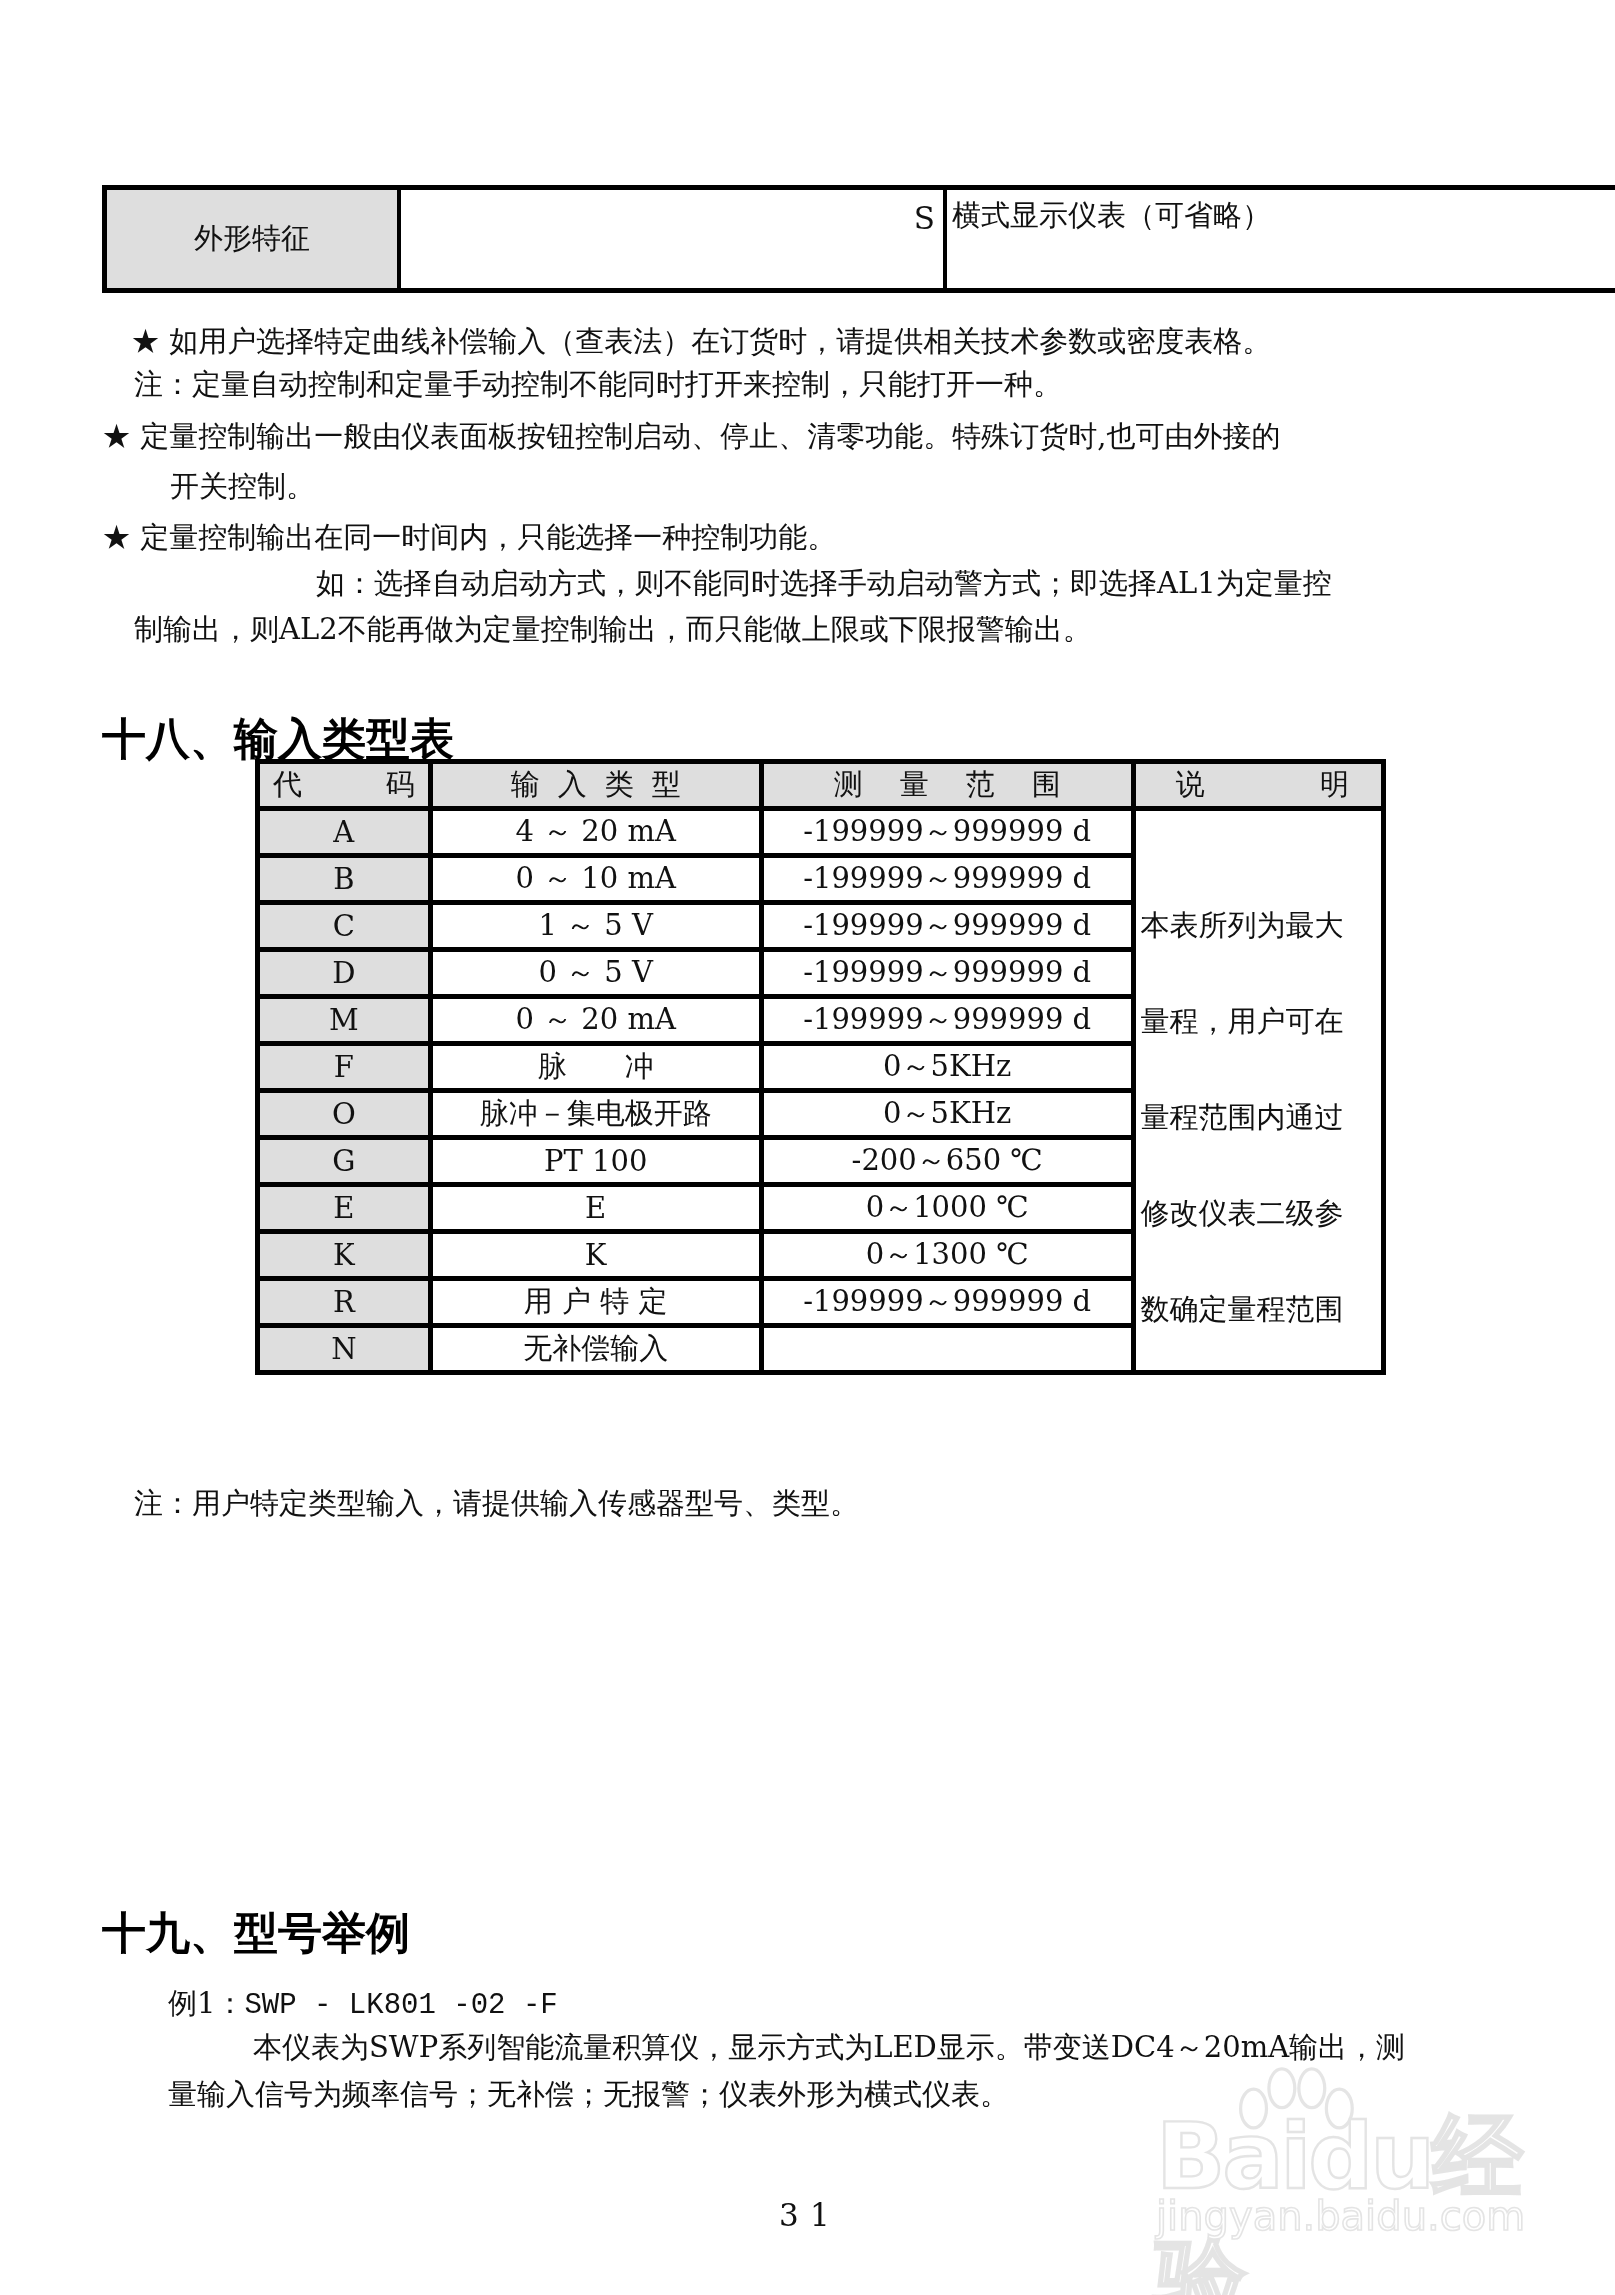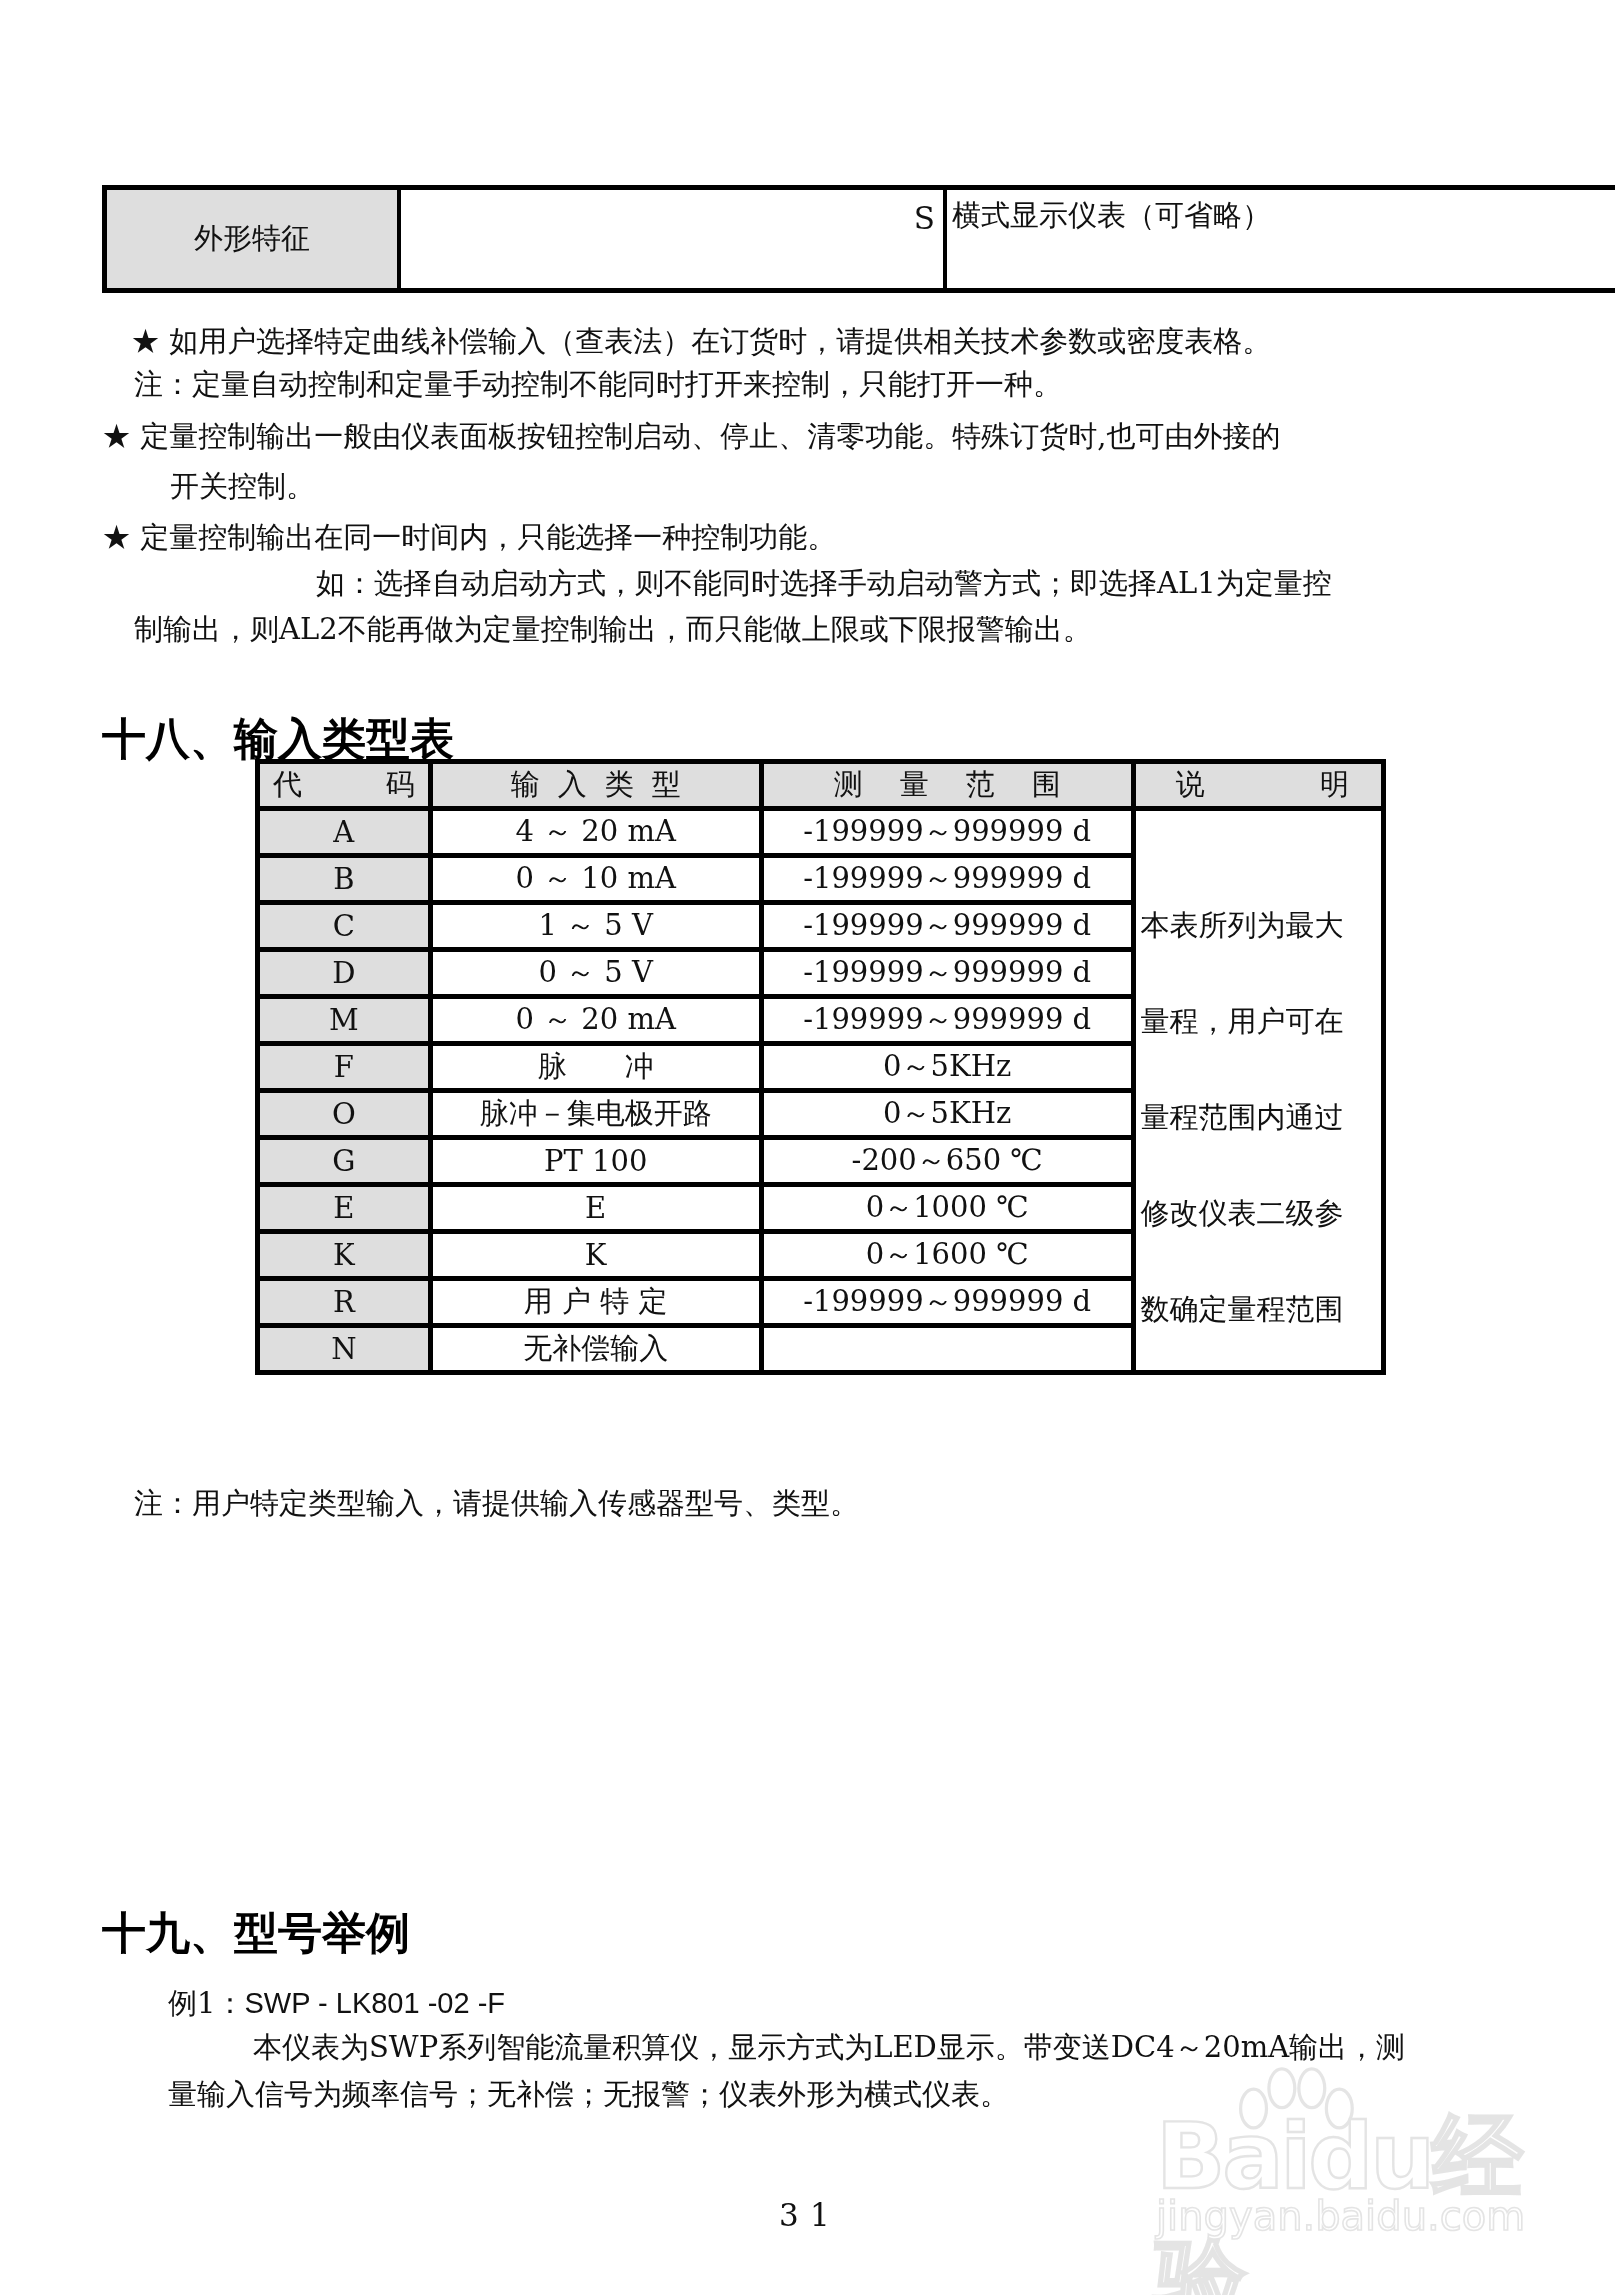--- a/index.html
+++ b/index.html
@@ -165,41 +165,41 @@
     <td class="range">-200～650 ℃</td>
   </tr>
   <tr>
     <td class="code">E</td>
     <td>E</td>
     <td class="range">0～1000 ℃</td>
   </tr>
   <tr>
     <td class="code">K</td>
     <td>K</td>
-    <td class="range">0～1600 ℃</td>
+    <td class="range">0～1300 ℃</td>
   </tr>
   <tr>
     <td class="code">R</td>
     <td>用 户 特 定</td>
     <td class="range">-199999～999999 d</td>
   </tr>
   <tr>
     <td class="code">N</td>
     <td>无补偿输入</td>
     <td class="range"></td>
   </tr>
 </tbody>
   </table>
 
 <div class="abs txt" style="left:134px; top:1457px;">注：用户特定类型输入，请提供输入传感器型号、类型。</div>
 
 <div class="abs h" style="left:102px; top:1879px;">十九、型号举例</div>
 
 <div class="abs txt" style="left:168px; top:1957px;">
-  <span>例1：</span><span style="font-family:Liberation Sans, sans-serif;">SWP - LK801 -02 -F</span>
+  <span>例1：</span><span style="font-family:Liberation Mono, monospace;">SWP - LK801 -02 -F</span>
 </div>
 <div class="abs txt" style="left:253px; top:2001px;">本仪表为SWP系列智能流量积算仪，显示方式为LED显示。带变送DC4～20mA输出，测</div>
 <div class="abs txt" style="left:168px; top:2048px;">量输入信号为频率信号；无补偿；无报警；仪表外形为横式仪表。</div>
 
 <div class="abs page-number" style="left:779px; top:2169px;">31</div>
 
 <div id="watermark">
   <svg class="paw" width="146" height="89" viewBox="0 0 180 110">
     <g fill="#ffffff" stroke="#d0d0d0" stroke-width="4">
       <ellipse cx="40" cy="55" rx="16" ry="24"></ellipse>

